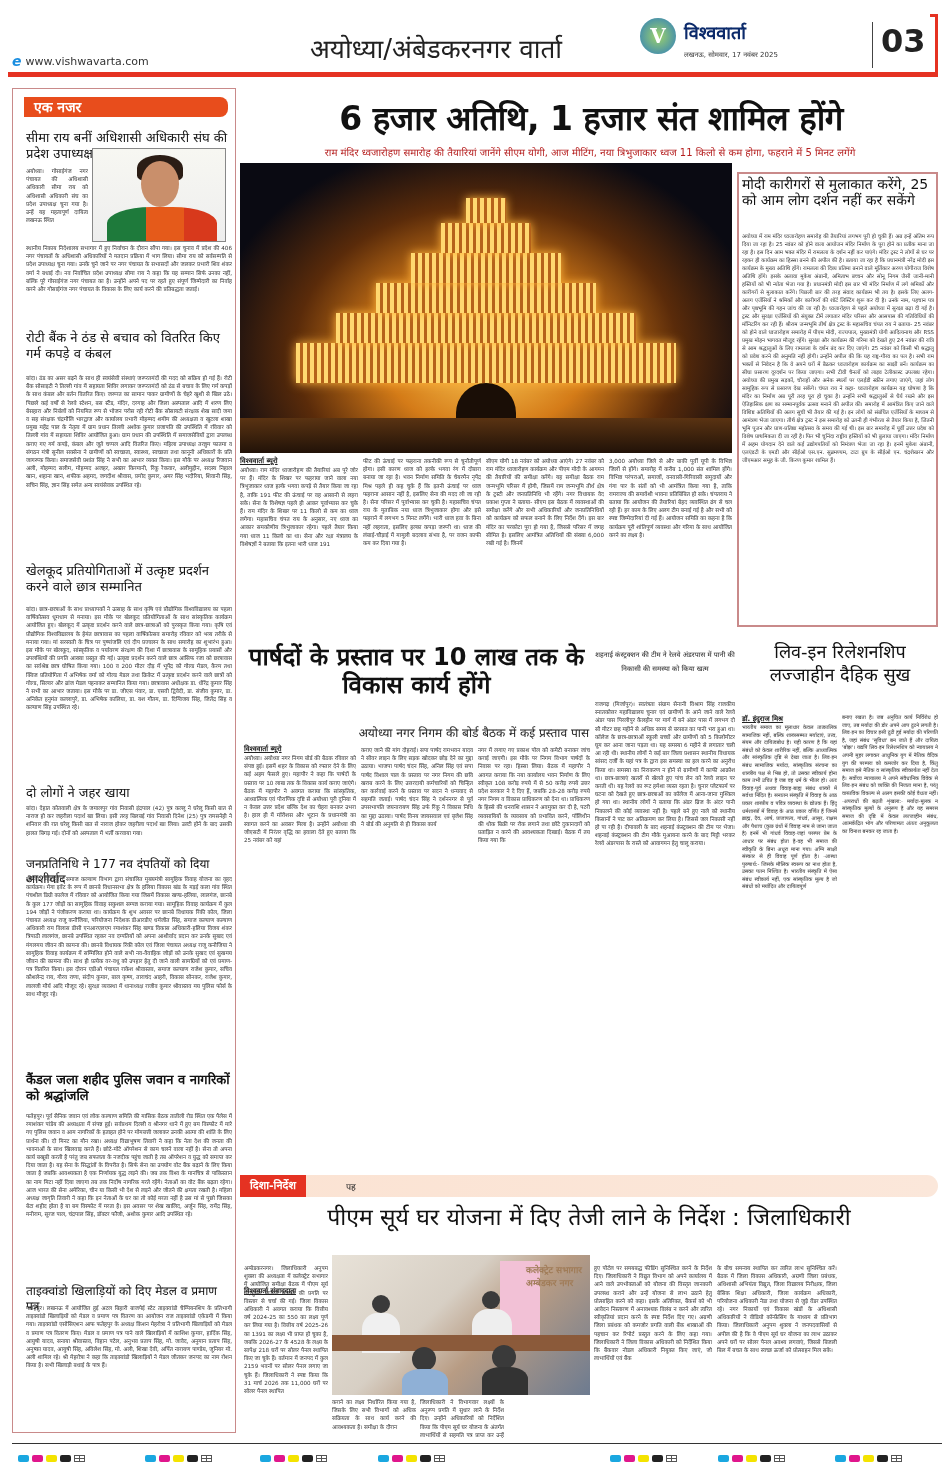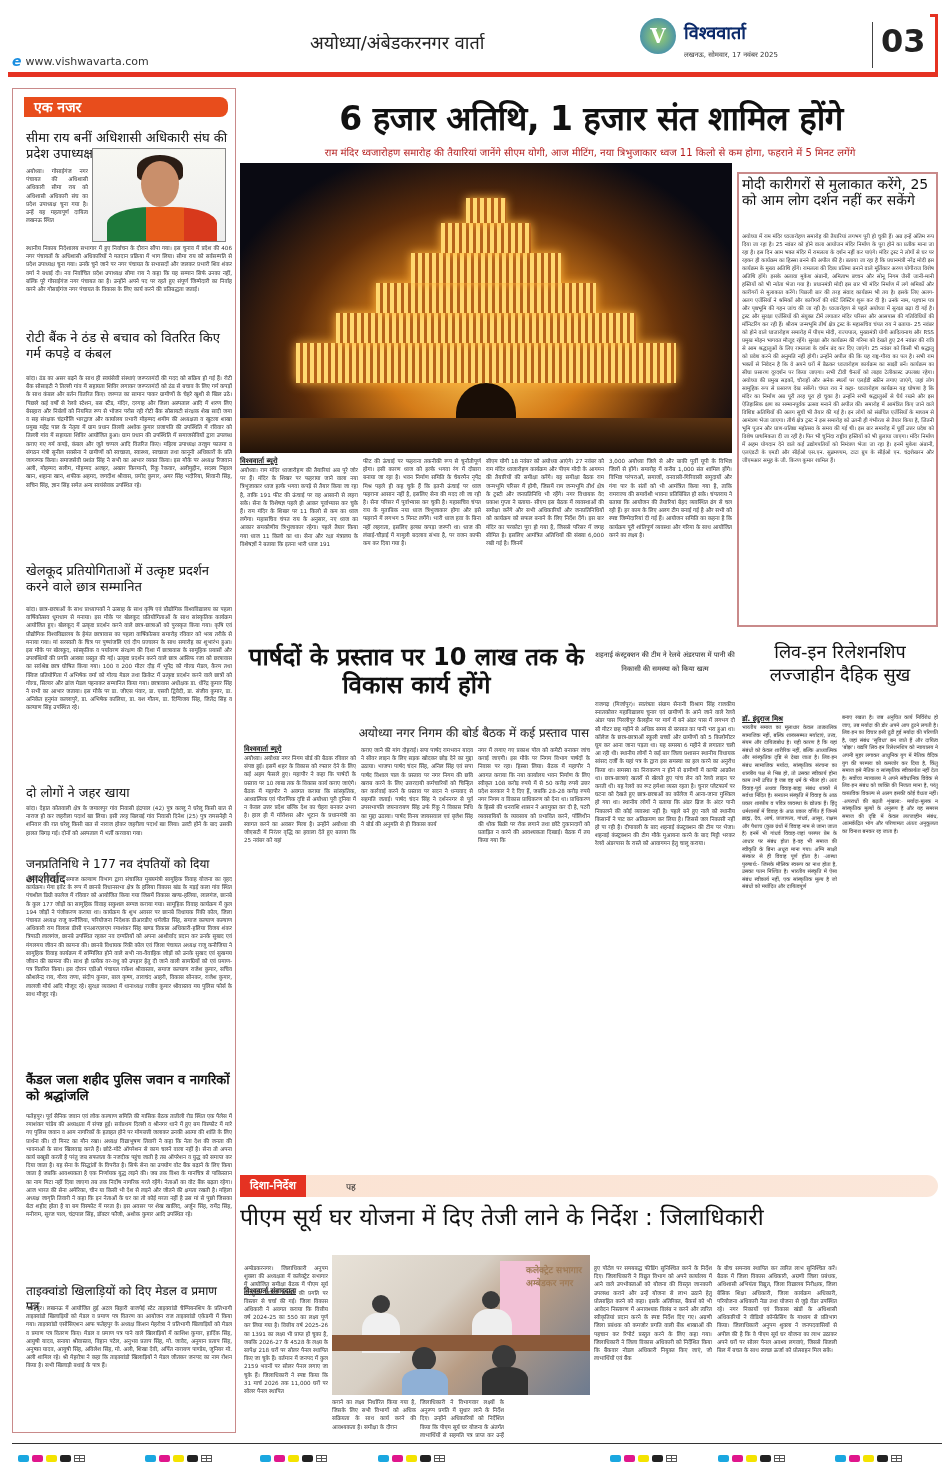--- a/index.html
+++ b/index.html
@@ -3,21 +3,21 @@
 <meta charset="utf-8">
 <style>
 *{box-sizing:border-box;margin:0;padding:0}
 body{width:945px;height:1474px;background:#fff;font-family:"DejaVu Sans",sans-serif;color:#222;overflow:hidden;position:relative}
 .abs{position:absolute}
 .t{font-size:5.6px;line-height:8.2px;color:#333;text-align:justify;overflow:hidden}
 .hd{font-family:"DejaVu Sans",sans-serif;font-weight:bold;color:#111;line-height:1.15}
 
 #mast-url{left:12px;top:53px;font-size:11px;color:#333;display:flex;align-items:center;gap:4px}
 #mast-url .e{color:#1a8ee0;font-weight:bold;font-size:14px;font-style:italic}
-#mast-title{left:310px;top:30px;font-size:18px;color:#222}
+#mast-title{left:310px;top:30px;font-size:26px;color:#222}
 #mast-logo{left:640px;top:18px;width:36px;height:36px;border-radius:50%;background:radial-gradient(circle,#9fd36a,#2a7ac0);color:#fff;font-weight:bold;font-size:20px;text-align:center;line-height:36px;font-family:"DejaVu Serif",serif}
 #mast-brand{left:684px;top:20px;font-size:18px;font-weight:bold;color:#0b2a6b}
 #mast-date{left:684px;top:50px;font-size:7px;color:#333}
 #mast-page{left:872px;top:22px;font-size:32px;font-weight:bold;color:#222;border-left:1px solid #444;padding-left:8px;height:46px}
 #mast-rcorner{left:930px;top:14px;width:8px;height:62px;border-top:3px solid #e53222;border-right:3px solid #e53222}
 #mast-bar{left:8px;top:72px;width:930px;height:5px;background:#e53222}
 
 #left-box{left:12px;top:88px;width:224px;height:1345px;border:1px solid #c98a8a}
 #ek-nazar{left:24px;top:97px;width:204px;height:20px;background:#e84d1c;border-radius:0 8px 8px 0;color:#fff;font-weight:bold;font-size:14px;padding-left:10px;line-height:20px}
 .lh{font-size:13px;font-weight:normal;color:#111;font-family:"DejaVu Sans",sans-serif;line-height:1.25}
@@ -122,21 +122,21 @@
 <div class="abs t" style="left:595px;top:700px;width:140px;height:470px;">राजगढ़ (मिर्जापुर)। स्वतंत्रता संग्राम सेनानी विश्राम सिंह राजकीय स्नातकोत्तर महाविद्यालय चुनार एवं ग्रामीणों के आने जाने वाले रेलवे अंडर पास पिरलीपुर कैलहीन पर मार्ग में बने अंडर पास में लगभग दो सौ मीटर छह महीने से अधिक समय से बरसात का पानी भरा हुआ था। कॉलेज के छात्र-छात्राओं स्कूली बच्चों और ग्रामीणों को 5 किलोमीटर घूम कर आना जाना पड़ता था। यह समस्या 6 महीने से लगातार चली आ रही थी। स्थानीय लोगों ने कई बार जिला प्रशासन स्थानीय विधायक सांसद दर्जी के यहां पत्र के द्वारा इस समस्या का हल करने का अनुरोध किया था। समस्या का निराकरण न होने से ग्रामीणों में काफी आक्रोश था। छात्र-छात्राएं खतरों से खेलते हुए पांच लेन को रेलवे लाइन पर करती थी। यह रेलवे का रूट हमेशा व्यस्त रहता है। चुनार प्लेटफार्म पर घटना को देखते हुए छात्र-छात्राओं का कॉलेज में आना-जाना मुश्किल हो गया था। स्थानीय लोगों ने बताया कि अंडर ब्रिज के अंदर पानी निकालने की कोई व्यवस्था नहीं है। पहले बने हुए नाले को स्थानीय किसानों ने पाट कर अतिक्रमण कर लिया है। जिससे जल निकासी नहीं हो पा रही है। दीपावली के बाद शहनाई कंस्ट्रक्शन की टीम पर भेजा। शहनाई कंस्ट्रक्शन की टीम मौके मुआयना करने के बाद मिट्टी भरकर रेलवे अंडरपास के रास्ते को आवागमन हेतु चालू कराया।</div>
 
 <div class="abs hd" style="left:742px;top:640px;width:196px;font-size:18px;font-weight:normal;text-align:center;line-height:1.3;">लिव-इन रिलेशनशिप लज्जाहीन दैहिक सुख</div>
 <div class="abs byline" style="left:742px;top:714px;">डॉ. इंदुराज मिश्र</div>
 <div class="abs t" style="left:742px;top:724px;width:95px;height:446px;font-size:5.2px;line-height:7.6px;">भारतीय समाज का मूलाधार केवल तात्कालिक सामाजिक नहीं, बल्कि शास्त्रसम्मत मर्यादाएं, तत्त्व, संयम और दायित्वबोध है। यही कारण है कि यहां संबंधों को केवल शारीरिक नहीं, बल्कि आध्यात्मिक और सांस्कृतिक दृष्टि से देखा जाता है। लिव-इन संबंध सामाजिक मर्यादा, सांस्कृतिक संरचना का शास्त्रीय पक्ष से भिन्न हो, तो उसका स्वीकार्य होना काम तभी उचित है जब वह धर्म के भीतर हो। अतः विवाह-पूर्व अथवा विवाह-बाह्य संबंध शास्त्रों में सर्वथा निंदित है। सनातन संस्कृति में विवाह के आठ प्रकार शास्त्रीय व पवित्र व्यवस्था के द्योतक हैं। हिंदू धर्मशास्त्रों में विवाह के आठ प्रकार वर्णित हैं जिनमें ब्राह्म, दैव, आर्ष, प्राजापत्य, गांधर्व, आसुर, राक्षस और पैशाच (कुछ ग्रंथों में विवाह नाम से जाना जाता है) इनमें भी गांधर्व विवाह-जहां परस्पर प्रेम के आधार पर संबंध होता है-वह भी समाज की स्वीकृति के बिना अधूरा माना गया। अग्नि साक्षी संस्कार से ही विवाह पूर्ण होता है। -आस्था पुरुषार्थ:- जिसके मौलिक स्वरूप का नाश होता है, उसका पतन निश्चित है। भारतीय संस्कृति में ऐसा संबंध स्वीकार्य नहीं, एक सांस्कृतिक मूल्य है जो संबंधों को मर्यादित और दायित्वपूर्ण</div>
 <div class="abs t" style="left:842px;top:714px;width:96px;height:456px;font-size:5.2px;line-height:7.6px;">बनाए रखता है। जब अनुचित कार्य निर्विरोध हो जाए, तब मर्यादा की डोर अपने आप टूटने लगती है। लिव-इन का विचार इसी टूटी हुई मर्यादा की परिणति है, जहां संबंध 'सुविधा' बन जाते हैं और दायित्व 'बोझ'। यद्यपि लिव-इन रिलेशनशिप को न्यायालय ने अपनी मुहर लगाकर आधुनिक युग में नैतिक वैदिक युग की परम्परा को कमजोर कर दिया है, किंतु समाज इसे नैतिक व सांस्कृतिक स्वीकार्यता नहीं देता है। सर्वोच्च न्यायालय ने अपने संवैधानिक विवेक से लिव-इन संबंध को व्यक्ति की निजता माना है, परंतु वास्तविक विकल्प से अलग इसकी कोई वैधता नहीं। -अपराधों की बढ़ती शृंखला:- मर्यादा-मूलक न सांस्कृतिक मूल्यों के अनुरूप है और यह समरस समाज की दृष्टि में केवल लज्जाहीन संबंध, आत्मकेंद्रित भोग और परिणामतः अंततः अनुकूलता का विनाश बनकर रह जाता है।</div>
 
 <div class="abs band-header"></div>
 <div class="abs" id="disha-label">दिशा-निर्देश</div>
 <div class="abs" id="disha-suffix">पह</div>
-<div class="abs hd" style="left:240px;top:1204px;width:698px;font-size:23px;font-weight:normal;">पीएम सूर्य घर योजना में दिए तेजी लाने के निर्देश : जिलाधिकारी</div>
+<div class="abs hd" style="left:240px;top:1204px;width:698px;font-size:23px;font-weight:normal;text-align:center;">पीएम सूर्य घर योजना में दिए तेजी लाने के निर्देश : जिलाधिकारी</div>
 <div class="abs byline" style="left:244px;top:1254px;margin-top:32px;">विश्ववार्ता संवाददाता</div>
 <div class="abs t" style="left:244px;top:1264px;width:84px;height:174px;">अम्बेडकरनगर। जिलाधिकारी अनुपम शुक्ला की अध्यक्षता में कलेक्ट्रेट सभागार में आयोजित समीक्षा बैठक में पीएम सूर्य घर/मुफ्त बिजली योजना की प्रगति पर विस्तार से चर्चा की गई। जिला विकास अधिकारी ने अवगत कराया कि वित्तीय वर्ष 2024-25 का 550 का लक्ष्य पूर्ण कर लिया गया है। वित्तीय वर्ष 2025-26 का 1391 का लक्ष्य भी प्राप्त हो चुका है, जबकि 2026-27 के 4528 के लक्ष्य के सापेक्ष 218 घरों पर सोलर पैनल स्थापित किए जा चुके हैं। वर्तमान में जनपद में कुल 2159 भवनों पर सोलर पैनल लगाए जा चुके हैं। जिलाधिकारी ने स्पष्ट किया कि 31 मार्च 2026 तक 11,000 घरों पर सोलर पैनल स्थापित</div>
 
 <div class="abs photo-meet">
   <div style="position:absolute;right:50px;top:6px;width:40px;height:80px;background:#f2c1d6"></div>
   <div style="position:absolute;right:4px;top:8px;font-size:9px;color:#a07c58;font-weight:bold;width:60px">कलेक्ट्रेट सभागार अम्बेडकर नगर</div>
   <div class="p" style="left:40px;top:40px;width:18px;height:18px"></div>
     <div class="b" style="left:30px;top:58px;width:38px;height:40px;background:#f0f0f0"></div>
   <div class="p" style="left:150px;top:36px;width:18px;height:18px"></div>
     <div class="b" style="left:140px;top:54px;width:40px;height:40px;background:#eee"></div>

